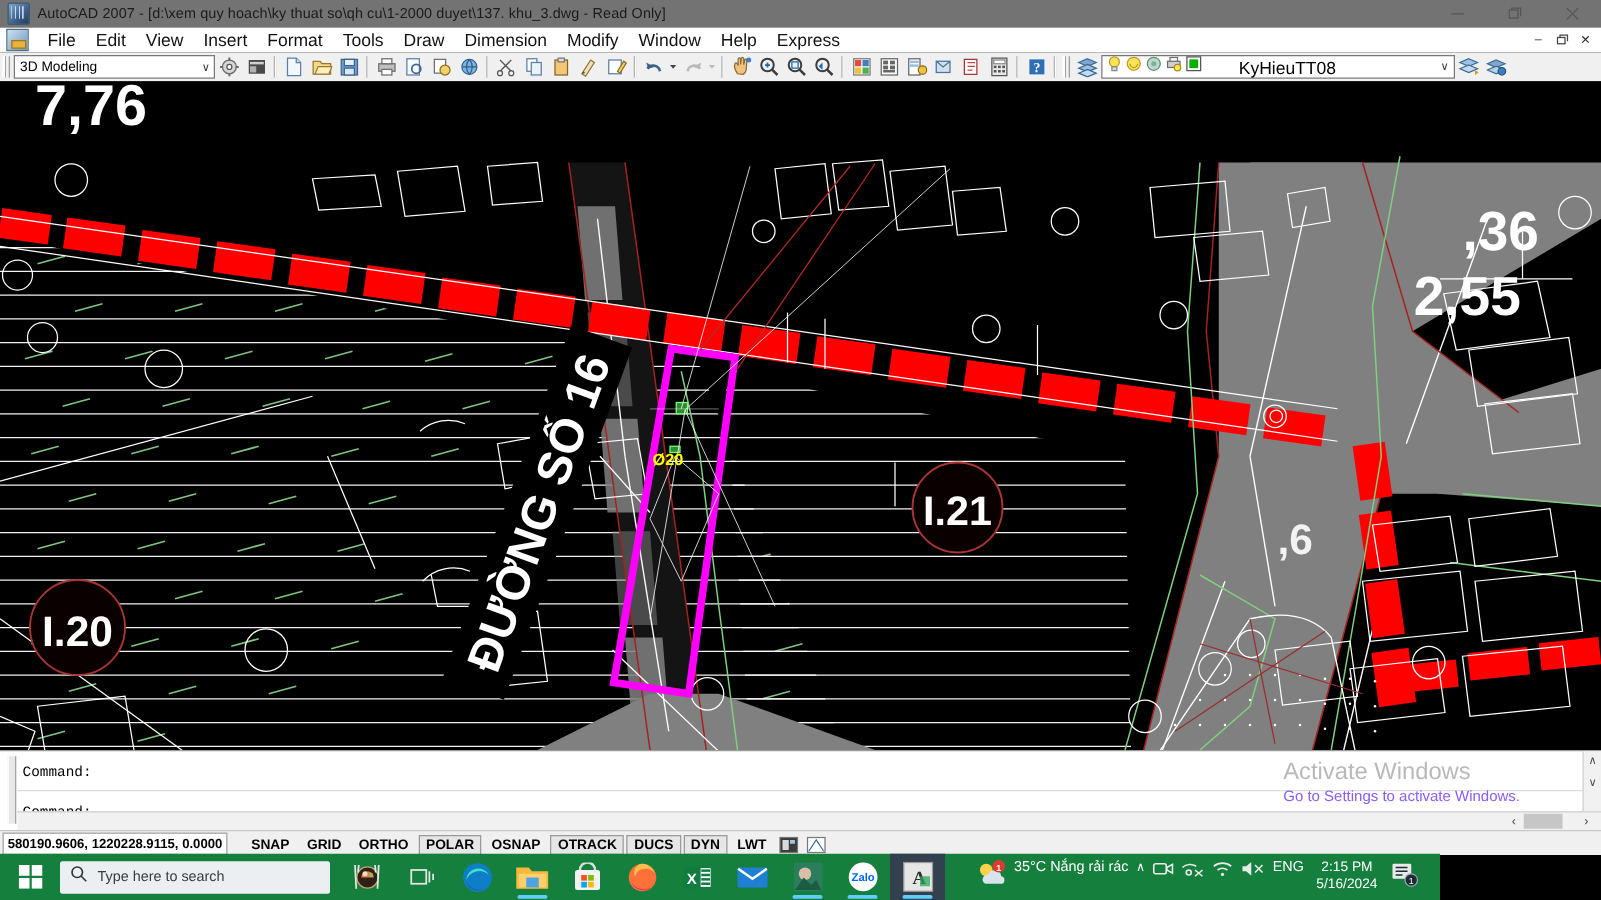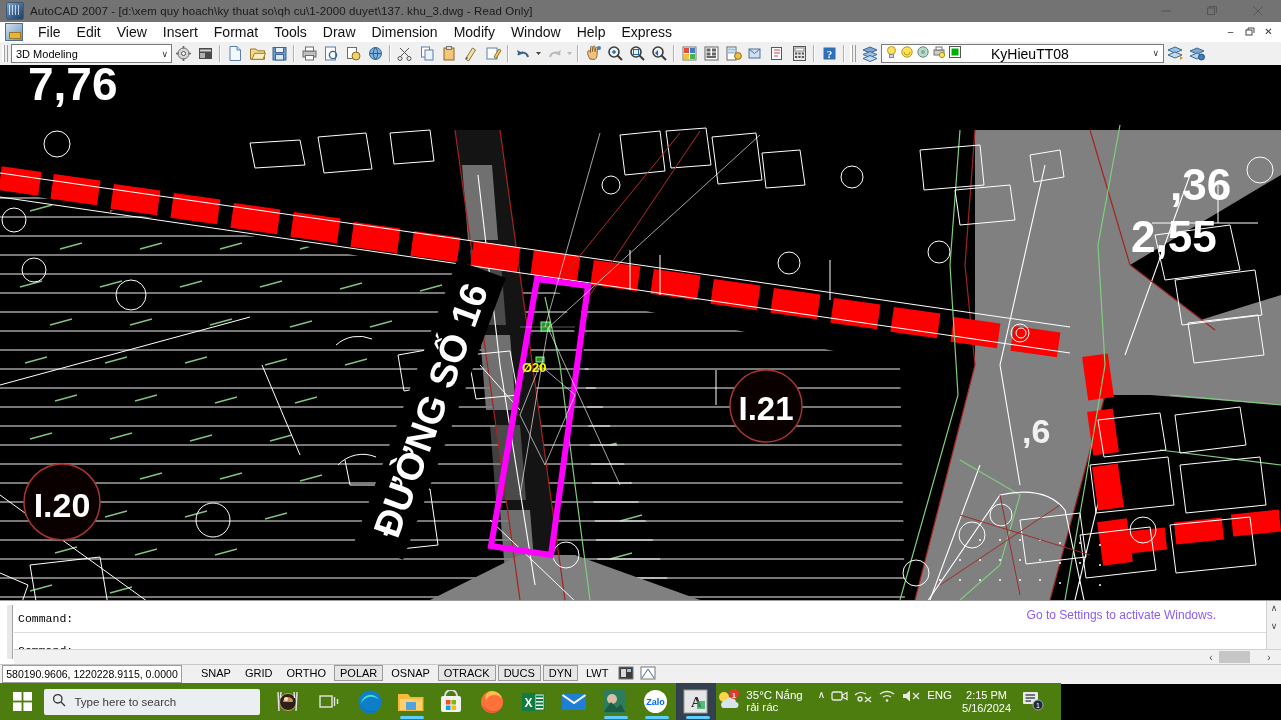--- a/index.html
+++ b/index.html
@@ -128,38 +128,38 @@
   .watermark {
     position:absolute; right: 65px; top: 6px; text-align:left; pointer-events:none;
   }
   .wm-title { font-size: 19px; color: #b9b9b9; line-height: 22px; }
   .wm-sub { font-size: 12px; color: #8b5cf6; line-height: 16px; }
 
   
   .statusbar {
     position:absolute; top:664px; left:0; width:1281px; height:19px;
     background:#f0f0f0; border-top:1px solid #c8c8c8;
-    display:flex; align-items:flex-start; font-size:11px; color:#000;
+    display:flex; align-items:flex-end; font-size:11px; color:#000;font-weight:bold;
   }
   .coords {
     margin-left:2px; width:178px; height:16px; background:#fff;
     border:1px solid #9d9d9d; display:flex;align-items:center;justify-content:center;
     font-size:10.5px;
   }
   .st-toggle {
     padding: 1px 5px; margin: 0 1px; font-size:11px; color:#000;
     border:1px solid transparent;
   }
   .st-toggle.on { border:1px solid #9a9a9a; background:#e6e6e6;}
   .st-icon { width:18px;height:16px;margin:0 2px; display:flex;align-items:center;justify-content:center;}
 
   
   .taskbar {
-    position:absolute; top:683px; left:0; width:1061px; height:37px;
-    background:#4d7c0f; display:flex; align-items:center;
+    position:absolute; top:683px; left:0; width:1152px; height:37px;
+    background:#15803d; display:flex; align-items:center;
   }
   .start-btn { width:48px;height:37px;display:flex;align-items:center;justify-content:center;}
   .search-box {
     width:208px;height:26px;background:#eceff1;border-radius:2px;
     display:flex;align-items:center;padding-left:8px;gap:8px; flex:0 0 auto;
   }
   .search-box .ph { font-size:11.5px;color:#3a3a3a;}
   .tb-task { width:44px;height:37px;display:flex;align-items:center;justify-content:center;position:relative;}
   .tb-task.active { background:#33414f; }
   .tb-task .underline {
@@ -893,20 +893,21 @@
   </div>
 
   <div class="cmdarea">
     <div class="cmd-grip"></div>
     <div class="cmd-sep" style="top:31px"></div>
     <div class="cmd-sep" style="top:48px"></div>
     <div class="cmd-line" style="top:11px">Command:</div>
     <div class="cmd-line" style="top:43px">Command:</div>
 
     <div class="watermark">
+      <div class="wm-title">Activate Windows</div>
       <div class="wm-sub">Go to Settings to activate Windows.</div>
     </div>
 
     <div class="cmd-scroll-v">
       <div class="sb-arrow" style="height:14px">∧</div>
       <div class="sb-arrow" style="height:14px;margin-top:4px">∨</div>
     </div>
     <div class="cmd-scroll-h">
       <div style="position:absolute;left:1190px;top:0;width:14px;height:14px;display:flex;align-items:center;justify-content:center;font-size:10px;color:#4a4a4a">‹</div>
       <div style="position:absolute;left:1205px;top:1px;width:31px;height:12px;background:#c6c6c6"></div>

